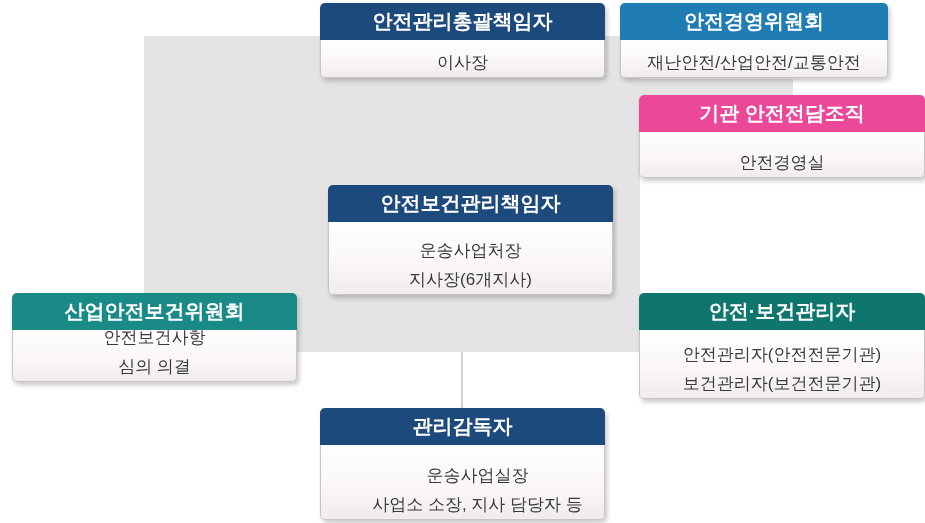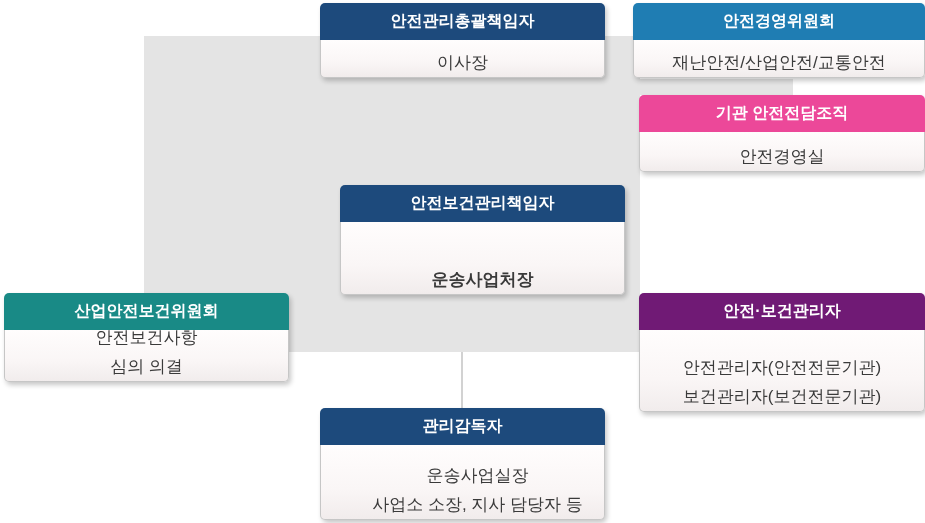--- a/index.html
+++ b/index.html
@@ -30,21 +30,21 @@
     border-radius: 5px;
   }
   .box-header {
     display: flex;
     align-items: center;
     justify-content: center;
     height: 37px;
     border-radius: 5px 5px 0 0;
     color: #ffffff;
     font-weight: bold;
-    font-size: 16px;
+    font-size: 20px;
     letter-spacing: 0;
   }
   .box-body {
     display: flex;
     flex-direction: column;
     align-items: center;
     justify-content: flex-end;
     border: 1px solid #c6c6c6;
     border-top: none;
     border-radius: 0 0 5px 5px;
@@ -70,52 +70,53 @@
 
   <div class="v-connector" style="left: 461px; top: 352px; width: 2px; height: 56px; background-color: rgb(210, 210, 210);"></div>
 
   <div class="box" style="left:320px; top:3px; width:285px;">
     <div class="box-header" style="background-color: rgb(29, 74, 124);">안전관리총괄책임자</div>
     <div class="box-body" style="height:38px;">
       <div class="box-line">이사장</div>
     </div>
   </div>
 
-  <div class="box" style="left:633px; top:3px; width:292px;">
+  <div class="box" style="left:620px; top:3px; width:268px;">
     <div class="box-header" style="background-color: rgb(31, 125, 179);">안전경영위원회</div>
     <div class="box-body" style="height:38px;">
       <div class="box-line">재난안전/산업안전/교통안전</div>
     </div>
   </div>
 
   <div class="box" style="left:639px; top:95px; width:286px;">
     <div class="box-header" style="background-color: #ec4899;">기관 안전전담조직</div>
-    <div class="box-body" style="height:40px;">
+    <div class="box-body" style="height:46px;">
       <div class="box-line">안전경영실</div>
     </div>
   </div>
 
-  <div class="box" style="left:340px; top:185px; width:285px;">
+  <div class="box" style="left:328px; top:185px; width:285px;">
     <div class="box-header" style="background-color: rgb(29, 74, 124);">안전보건관리책임자</div>
-    <div class="box-body" style="height:73px;font-weight:bold;">
+    <div class="box-body" style="height:73px;">
       <div class="box-line">운송사업처장</div>
+      <div class="box-line">지사장(6개지사)</div>
     </div>
   </div>
 
-  <div class="box" style="left:4px; top:293px; width:285px;">
+  <div class="box" style="left:12px; top:293px; width:285px;">
     <div class="box-header" style="background-color: rgb(25, 138, 134);">산업안전보건위원회</div>
     <div class="box-body" style="height:52px;">
       <div class="box-line">안전보건사항</div>
       <div class="box-line">심의 의결</div>
     </div>
   </div>
 
   <div class="box" style="left:639px; top:293px; width:286px;">
-    <div class="box-header" style="background-color: #701a75;">안전·보건관리자</div>
-    <div class="box-body" style="height:82px;">
+    <div class="box-header" style="background-color: #0f766e;">안전·보건관리자</div>
+    <div class="box-body" style="height:69px;">
       <div class="box-line">안전관리자(안전전문기관)</div>
       <div class="box-line">보건관리자(보건전문기관)</div>
     </div>
   </div>
 
   <div class="box" style="left:320px; top:408px; width:285px;border-radius:6px;">
     <div class="box-header" style="background-color: rgb(29, 74, 124);">관리감독자</div>
     <div class="box-body" style="height:75px;padding-left:30px;">
       <div class="box-line">운송사업실장</div>
       <div class="box-line">사업소 소장, 지사 담당자 등</div>

